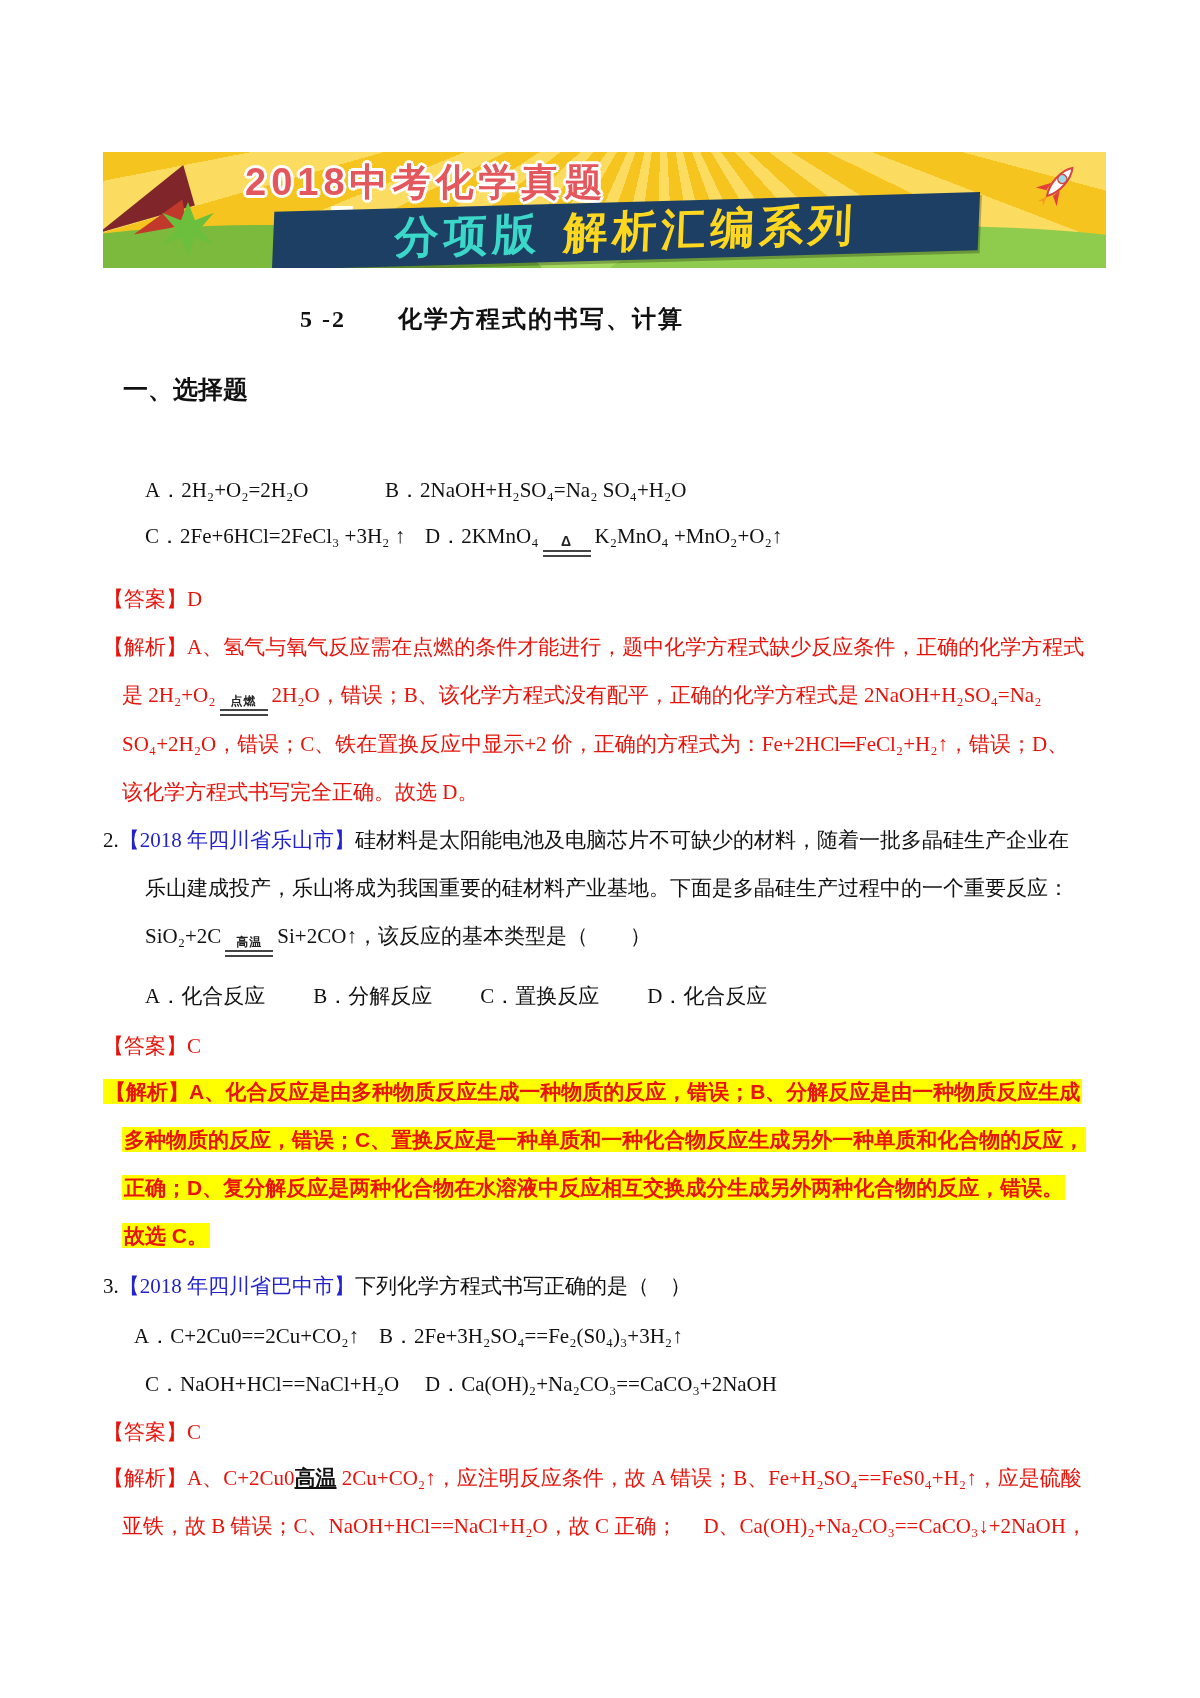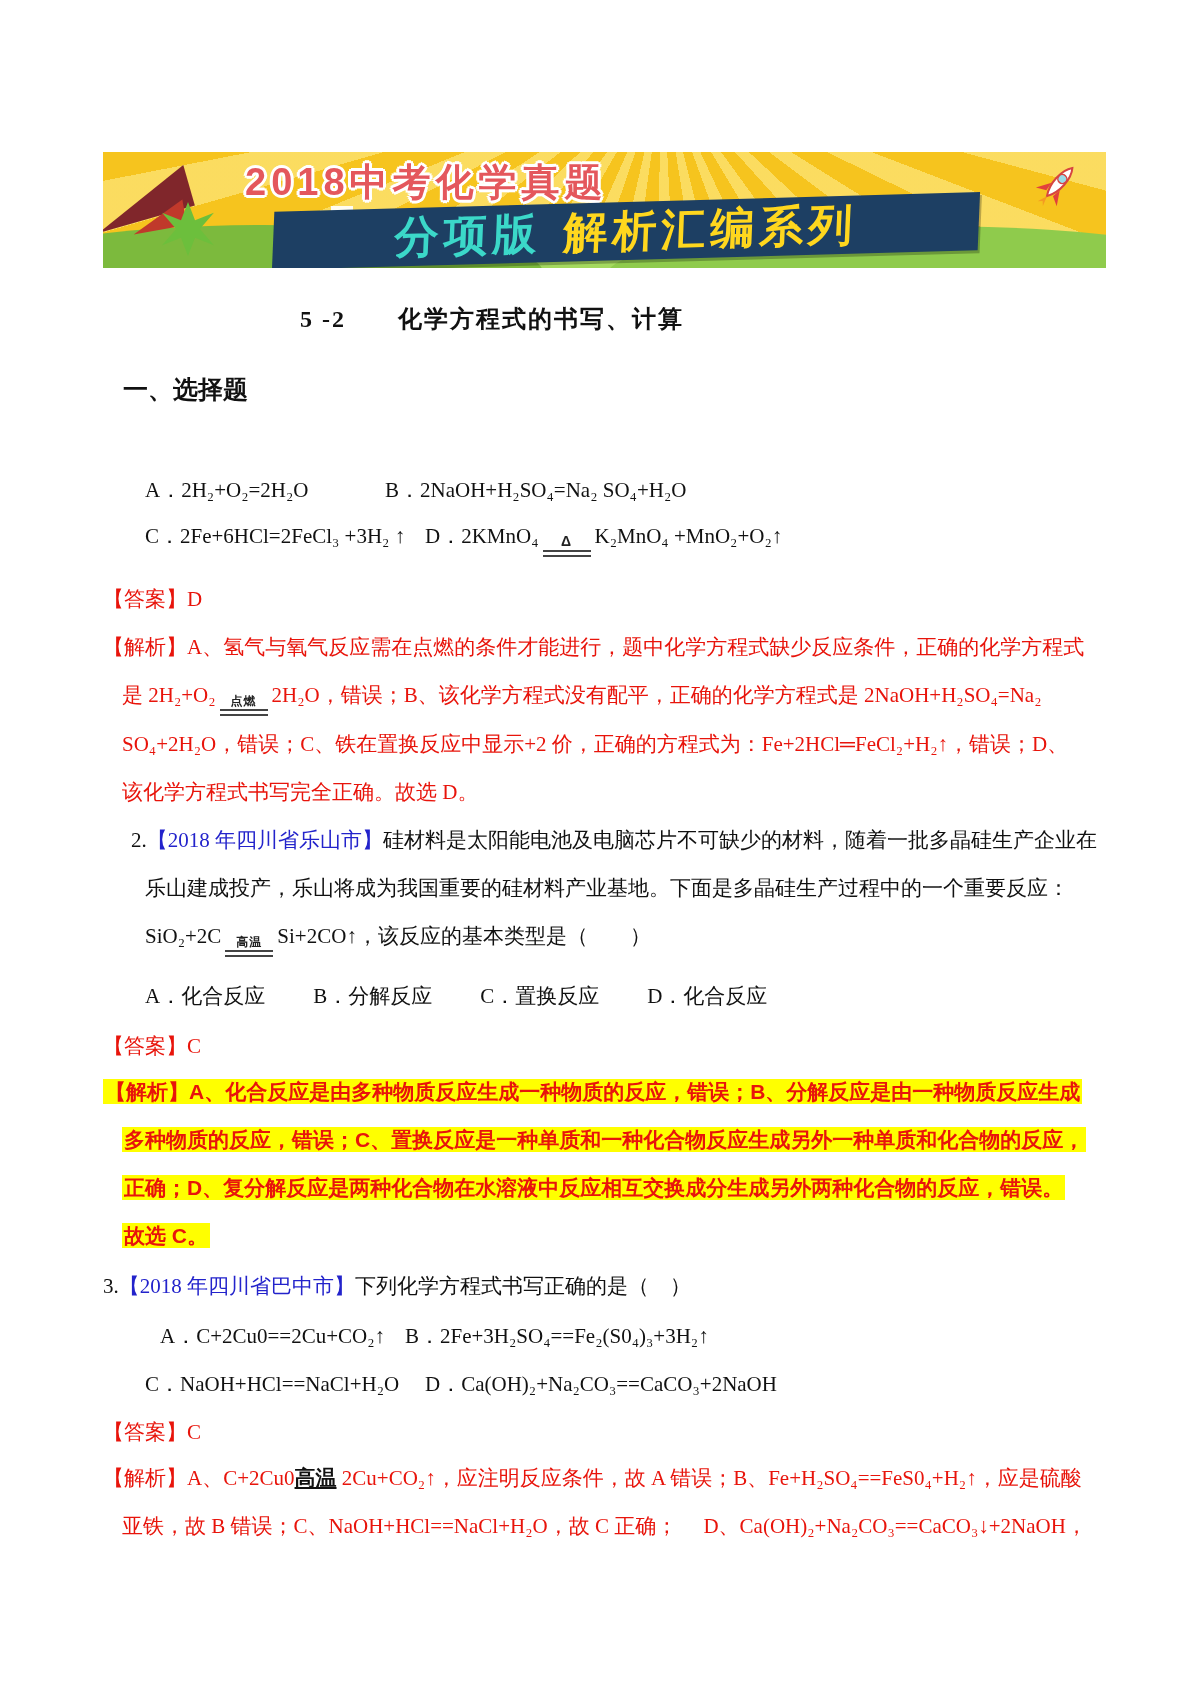--- a/index.html
+++ b/index.html
@@ -98,37 +98,37 @@
 
   <div class="line red" style="top:585px;left:103px;"><span>【答案】</span><span>D</span></div>
 
   <div class="line red" style="top:633px;left:103px;"><span>【解析】</span><span>A、氢气与氧气反应需在点燃的条件才能进行，题中化学方程式缺少反应条件，正确的化学方程式</span></div>
 
   <div class="line red" style="top:681px;left:122px;"><span>是 2H₂+O₂</span><span class="cond-eq"><span class="cond">点燃</span><span class="dline"></span></span><span>2H₂O，错误；B、该化学方程式没有配平，正确的化学方程式是 2NaOH+H₂SO₄=Na₂</span></div>
 
   <div class="line red" style="top:730px;left:122px;">SO₄+2H₂O，错误；C、铁在置换反应中显示+2 价，正确的方程式为：Fe+2HCl═FeCl₂+H₂↑，错误；D、</div>
   <div class="line red" style="top:778px;left:122px;">该化学方程式书写完全正确。故选 D。</div>
 
-  <div class="line" style="top:826px;left:103px;margin-left:28px;"><span>2.</span><span class="blue">【2018 年四川省乐山市】</span><span>硅材料是太阳能电池及电脑芯片不可缺少的材料，随着一批多晶硅生产企业在</span></div>
+  <div class="line" style="top:826px;left:103px;"><span>2.</span><span class="blue">【2018 年四川省乐山市】</span><span>硅材料是太阳能电池及电脑芯片不可缺少的材料，随着一批多晶硅生产企业在</span></div>
   <div class="line" style="top:874px;left:145px;">乐山建成投产，乐山将成为我国重要的硅材料产业基地。下面是多晶硅生产过程中的一个重要反应：</div>
 
   <div class="line" style="top:922px;left:145px;"><span>SiO₂+2C</span><span class="cond-eq"><span class="cond">高温</span><span class="dline"></span></span><span>Si+2CO↑，该反应的基本类型是（　　）</span></div>
 
   <div class="line" style="top:982px;left:145px;"><span class="q2opt">A．化合反应</span><span class="q2opt">B．分解反应</span><span class="q2opt">C．置换反应</span><span>D．化合反应</span></div>
 
   <div class="line red" style="top:1032px;left:103px;"><span>【答案】</span><span>C</span></div>
 
   <div class="line" style="top:1078px;left:103px;"><span class="hl red bold-sans"><span>【解析】</span><span>A、化合反应是由多种物质反应生成一种物质的反应，错误；B、分解反应是由一种物质反应生成</span></span></div>
   <div class="line" style="top:1126px;left:122px;"><span class="hl red bold-sans">多种物质的反应，错误；C、置换反应是一种单质和一种化合物反应生成另外一种单质和化合物的反应，</span></div>
   <div class="line" style="top:1174px;left:122px;"><span class="hl red bold-sans">正确；D、复分解反应是两种化合物在水溶液中反应相互交换成分生成另外两种化合物的反应，错误。</span></div>
   <div class="line" style="top:1222px;left:122px;"><span class="hl red bold-sans">故选 C。</span></div>
 
   <div class="line" style="top:1272px;left:103px;"><span>3.</span><span class="blue">【2018 年四川省巴中市】</span><span>下列化学方程式书写正确的是（　）</span></div>
 
-  <div class="line" style="top:1322px;left:160px;"><span class="ow3">A．C+2Cu0==2Cu+CO₂↑</span><span>B．2Fe+3H₂SO₄==Fe₂(S0₄)₃+3H₂↑</span></div>
+  <div class="line" style="top:1322px;left:134px;"><span class="ow3">A．C+2Cu0==2Cu+CO₂↑</span><span>B．2Fe+3H₂SO₄==Fe₂(S0₄)₃+3H₂↑</span></div>
   <div class="line" style="top:1370px;left:145px;"><span class="ow4">C．NaOH+HCl==NaCl+H₂O</span><span>D．Ca(OH)₂+Na₂CO₃==CaCO₃+2NaOH</span></div>
 
   <div class="line red" style="top:1418px;left:103px;"><span>【答案】</span><span>C</span></div>
 
   <div class="line red" style="top:1464px;left:103px;"><span>【解析】</span><span>A、C+2Cu0</span><span class="inline-cond">高温</span><span> 2Cu+CO₂↑，应注明反应条件，故 A 错误；B、Fe+H₂SO₄==FeS0₄+H₂↑，应是硫酸</span></div>
   <div class="line red" style="top:1512px;left:122px;font-family:Liberation Serif, serif;">亚铁，故 B 错误；C、NaOH+HCl==NaCl+H₂O，故 C 正确；　 D、Ca(OH)₂+Na₂CO₃==CaCO₃↓+2NaOH，</div>
 
 </div>
 
 </body></html>

